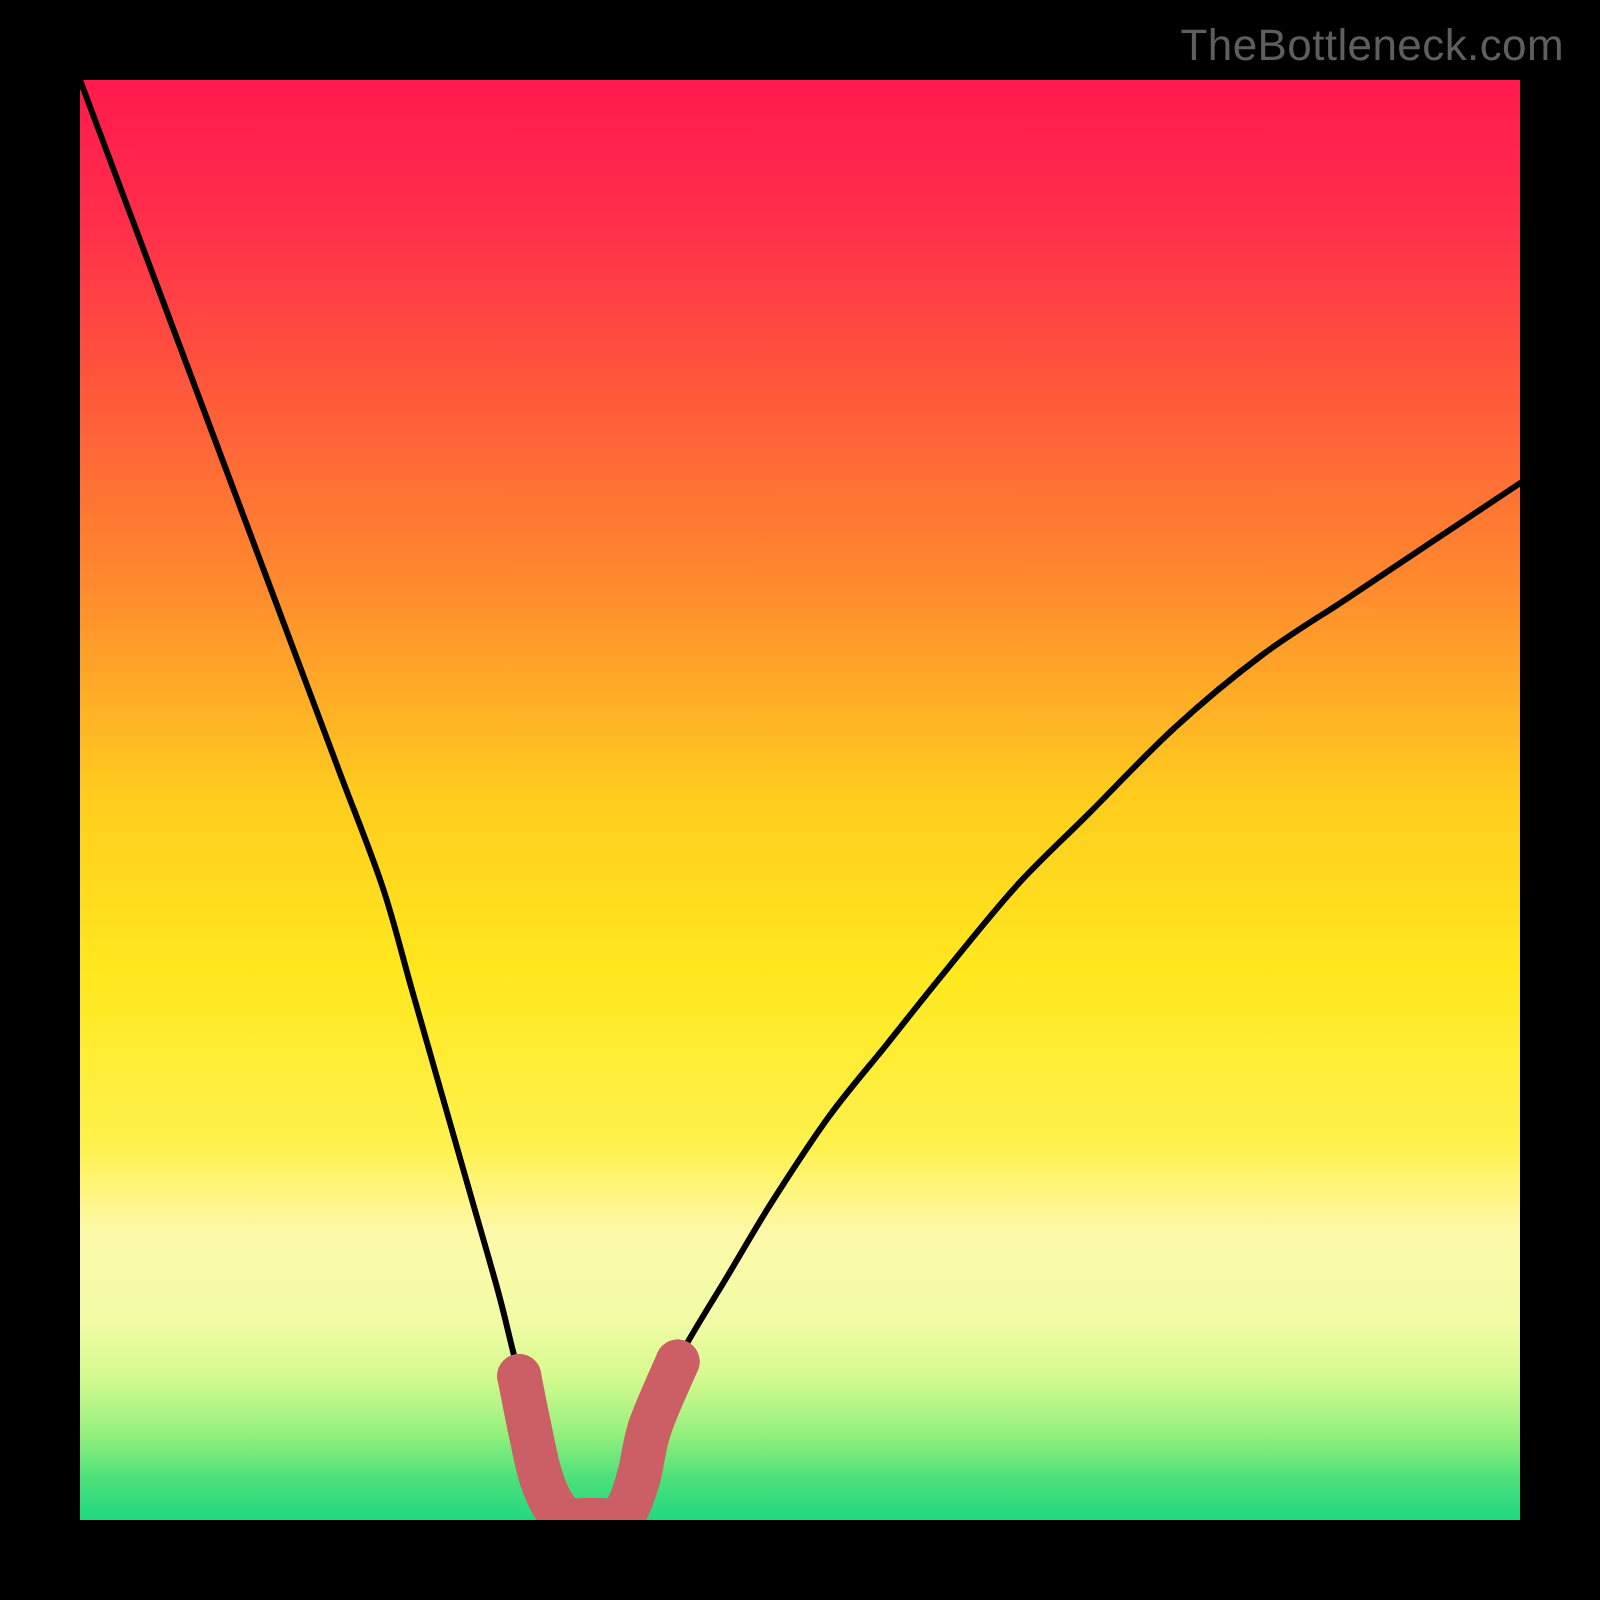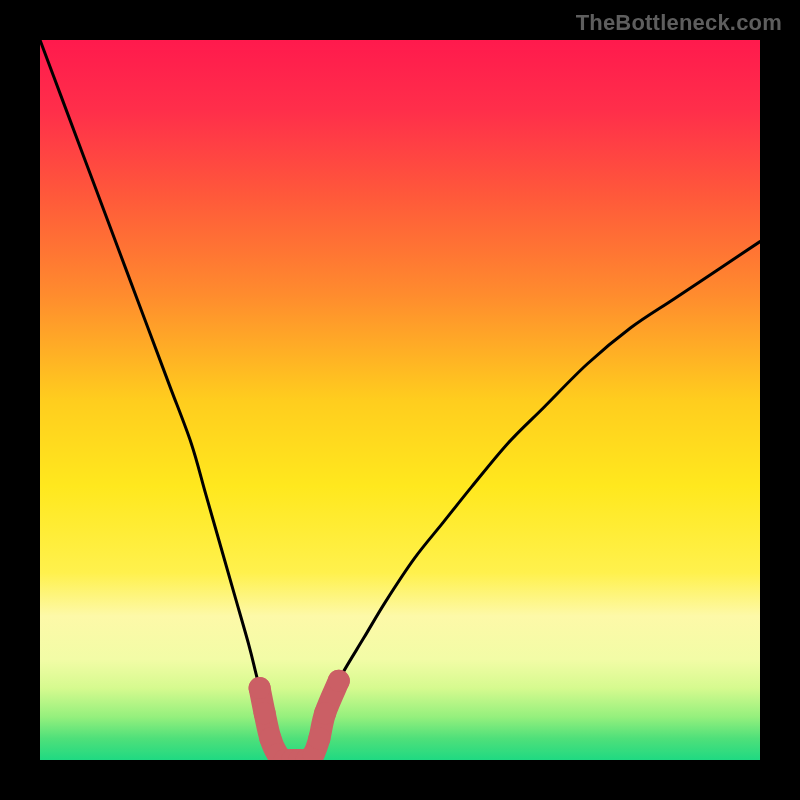--- a/index.html
+++ b/index.html
@@ -25,21 +25,21 @@
     top: 40px;
     width: 720px;
     height: 720px;
   }
   .watermark {
     position: absolute;
     top: 10px;
     right: 18px;
     color: #5e5e5e;
     font-size: 22px;
-    font-weight: 700;
+    font-weight: 400;
     letter-spacing: 0.2px;
     z-index: 30;
     pointer-events: none;
   }
   svg.bg, svg.curve, svg.markers {
     position: absolute;
     left: 0;
     top: 0;
   }
   svg.bg { z-index: 1; }

